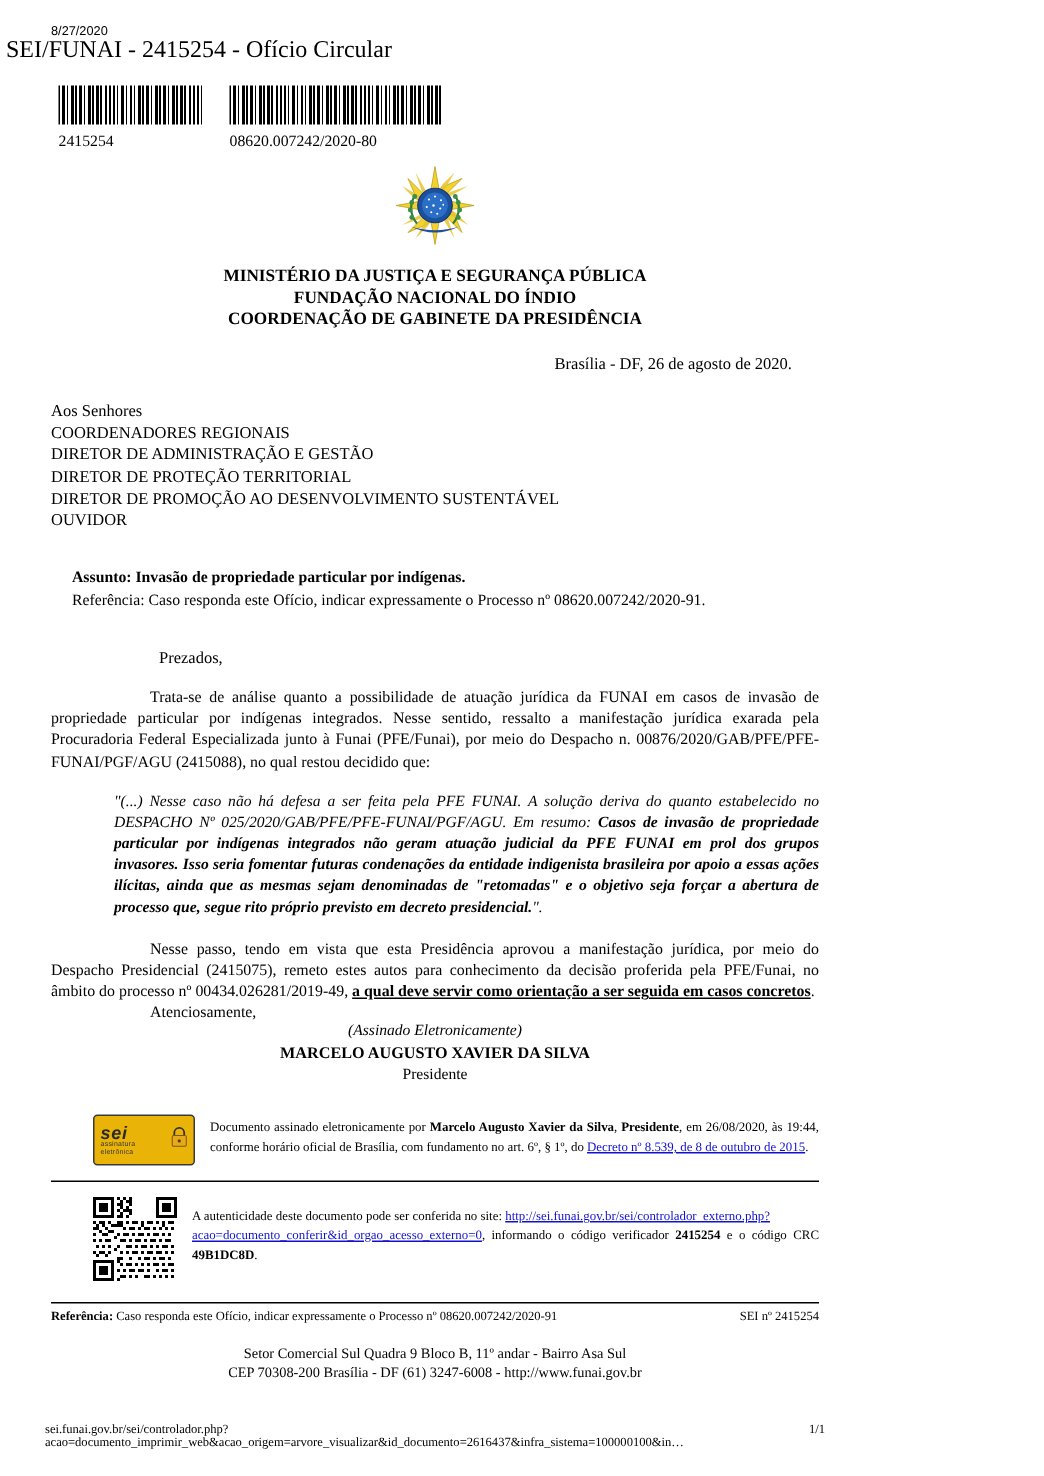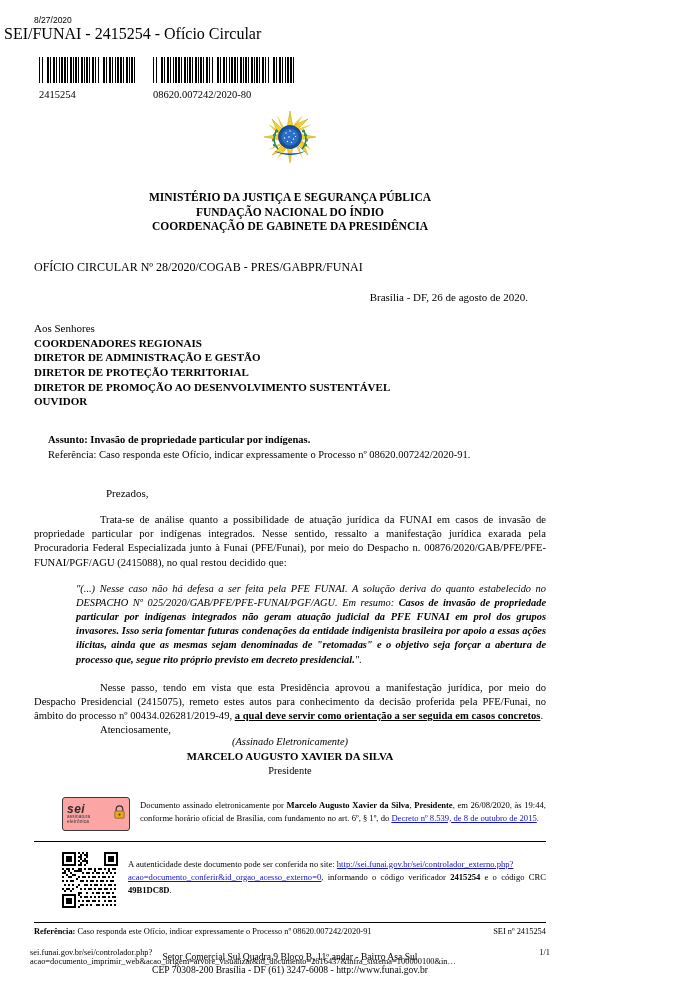--- a/index.html
+++ b/index.html
@@ -73,42 +73,42 @@
   
   .arms-wrap { text-align: center; margin-top: 10px; }
   .arms { display: inline-block; }
 
   .org-block {
     text-align: center;
     font-family: "Liberation Serif", serif;
     font-size: 11.5px;
     font-weight: bold;
     line-height: 1.28;
-    margin-top: 20px;
+    margin-top: 6px;
   }
 
   .oficio-title {
     font-family: "Liberation Serif", serif;
     font-size: 12px;
     margin-top: 26px;
   }
   .city-date {
     text-align: right;
     font-size: 11px;
     margin-top: 16px;
     padding-right: 18px;
   }
 
   .addr {
     margin-top: 18px;
     font-size: 11px;
     line-height: 1.33;
   }
   .addr .lead { font-weight: normal; }
-  .addr .bold { font-weight: bold; }
+  .addr .bold { font-weight: normal; }
 
   .subject {
     margin-top: 24px;
     font-size: 10.5px;
     line-height: 1.42;
     padding-left: 14px;
   }
   .subject .s-bold { font-weight: bold; }
 
   .greeting {
@@ -159,21 +159,21 @@
     margin-top: 18px;
     padding-left: 28px;
   }
   .sei-seal {
     width: 68px;
     height: 34px;
     border: 1px solid #3a3a3a;
     border-radius: 3px;
     position: relative;
     flex: 0 0 auto;
-    background: #fca5a5;
+    background: #eab308;
     display: flex;
     align-items: center;
     padding-left: 4px;
   }
   .sei-seal .sei-text {
     font-family: "Liberation Sans", sans-serif;
     line-height: 1.05;
   }
   .sei-seal .sei-big {
     font-size: 12px;
@@ -338,21 +338,20 @@
         </svg>
       </span>
     </div>
 
     <div class="org-block">
       <div>MINISTÉRIO DA JUSTIÇA E SEGURANÇA PÚBLICA</div>
       <div>FUNDAÇÃO NACIONAL DO ÍNDIO</div>
       <div>COORDENAÇÃO DE GABINETE DA PRESIDÊNCIA</div>
     </div>
 
-    <div class="oficio-title">OFÍCIO CIRCULAR Nº 28/2020/COGAB - PRES/GABPR/FUNAI</div>
 
     <div class="city-date">Brasília - DF, 26 de agosto de 2020.</div>
 
     <div class="addr">
       <div class="lead">Aos Senhores</div>
       <div class="bold">COORDENADORES REGIONAIS</div>
       <div class="bold">DIRETOR DE ADMINISTRAÇÃO E GESTÃO</div>
       <div class="bold">DIRETOR DE PROTEÇÃO TERRITORIAL</div>
       <div class="bold">DIRETOR DE PROMOÇÃO AO DESENVOLVIMENTO SUSTENTÁVEL</div>
       <div class="bold">OUVIDOR</div>

